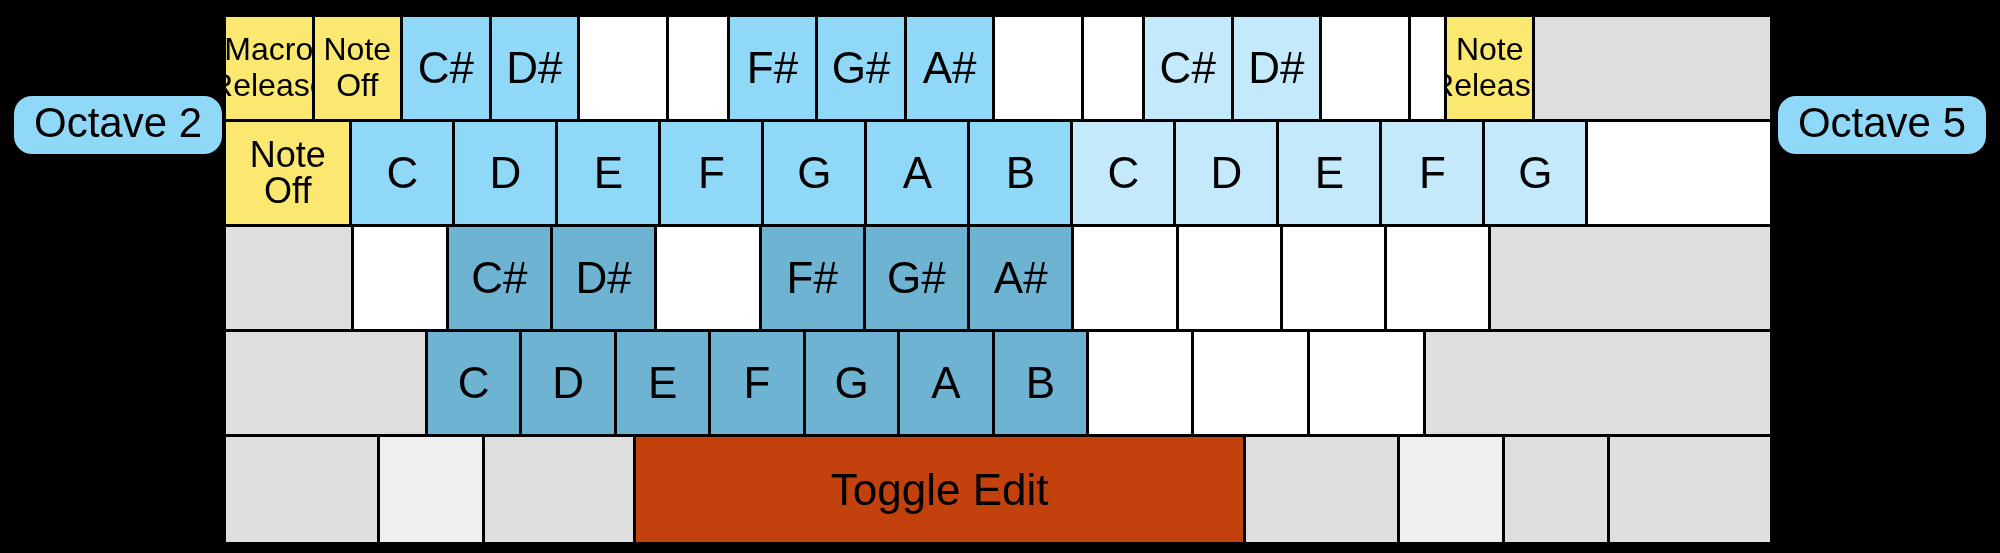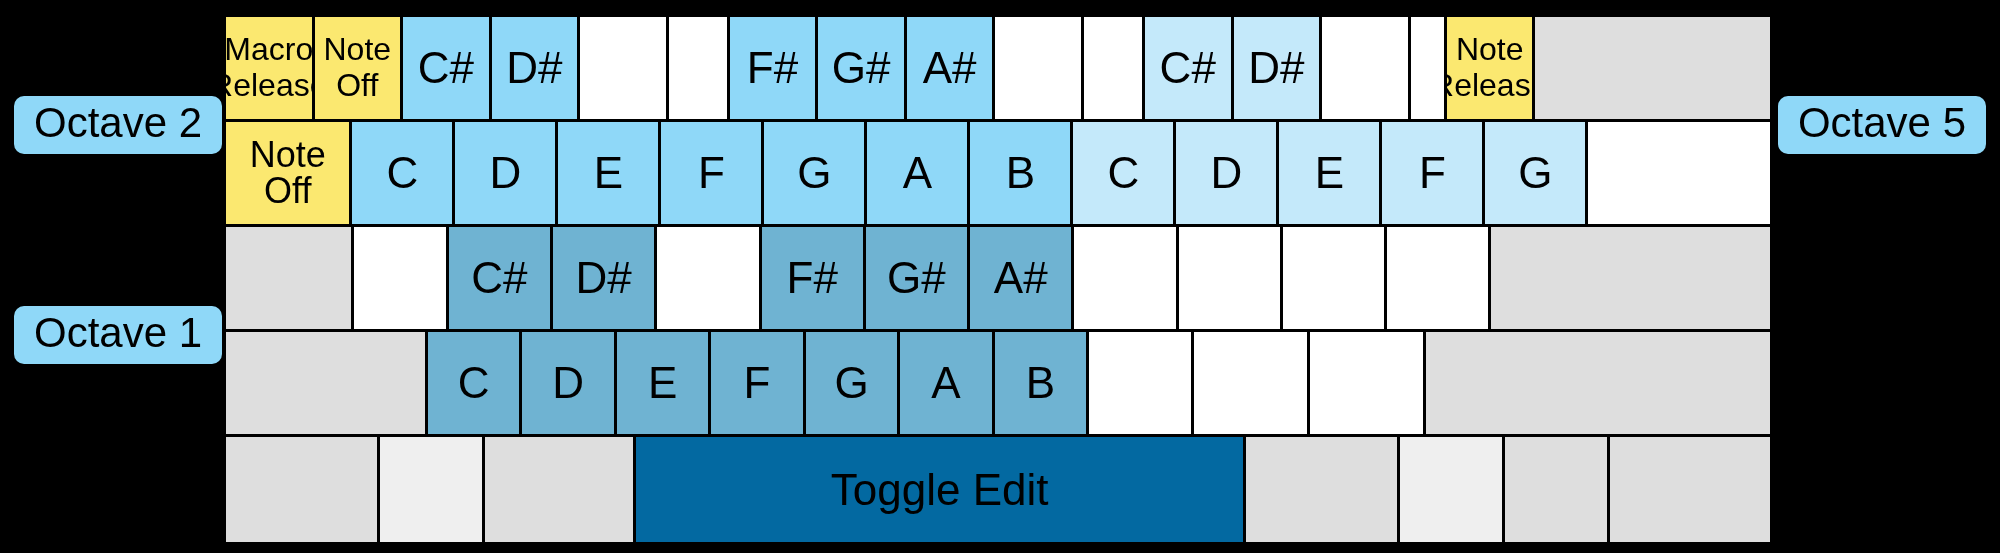--- a/index.html
+++ b/index.html
@@ -60,48 +60,47 @@
   .key:last-child{border-right:none;}
 
   
   .c-white   {background:#ffffff;}
   .c-grey    {background:#dedede;}
   .c-grey2   {background:#efefef;}
   .c-yellow  {background:#fbe870;}
   .c-blue    {background:#8fd8f8;}
   .c-bluepale{background:#c4e9fa;}
   .c-bluemid {background:#6fb3d2;}
-  .c-pink    {background:#0369a1;}
+  .c-pink    {background:#c2410c;}
 
   .sm{font-size:32px;line-height:1.12;}
   .md{font-size:36px;}
 
   
   .badge{
     position:absolute;
     background:#8fd8f8;
     color:#000;
-    border-radius:10px;
+    border-radius:18px;
     font-size:42px;
     padding:6px 20px 10px 20px;
     white-space:nowrap;
     line-height:1.0;
   }
   #badge-oct2{ left:14px;  top:96px; }
   #badge-oct1{ left:14px;  top:306px; }
   #badge-oct3{ right:14px; top:96px; }
 </style>
 </head>
 <body>
 
 <div id="stage">
 
   <div class="badge" id="badge-oct2">Octave 2</div>
 
-  <div class="badge" id="badge-oct1">Octave 1</div>
 
   <div class="badge" id="badge-oct3">Octave 5</div>
 
   <div class="keyboard" id="keyboard">
       <div class="krow r1">
         <div class="key c-yellow sm" style="flex: 0 0 5.73356%;">Macro
 Release</div>
         <div class="key c-yellow sm" style="flex: 0 0 5.73356%;">Note
 Off</div>
         <div class="key c-blue " style="flex: 0 0 5.73356%;">C#</div>

